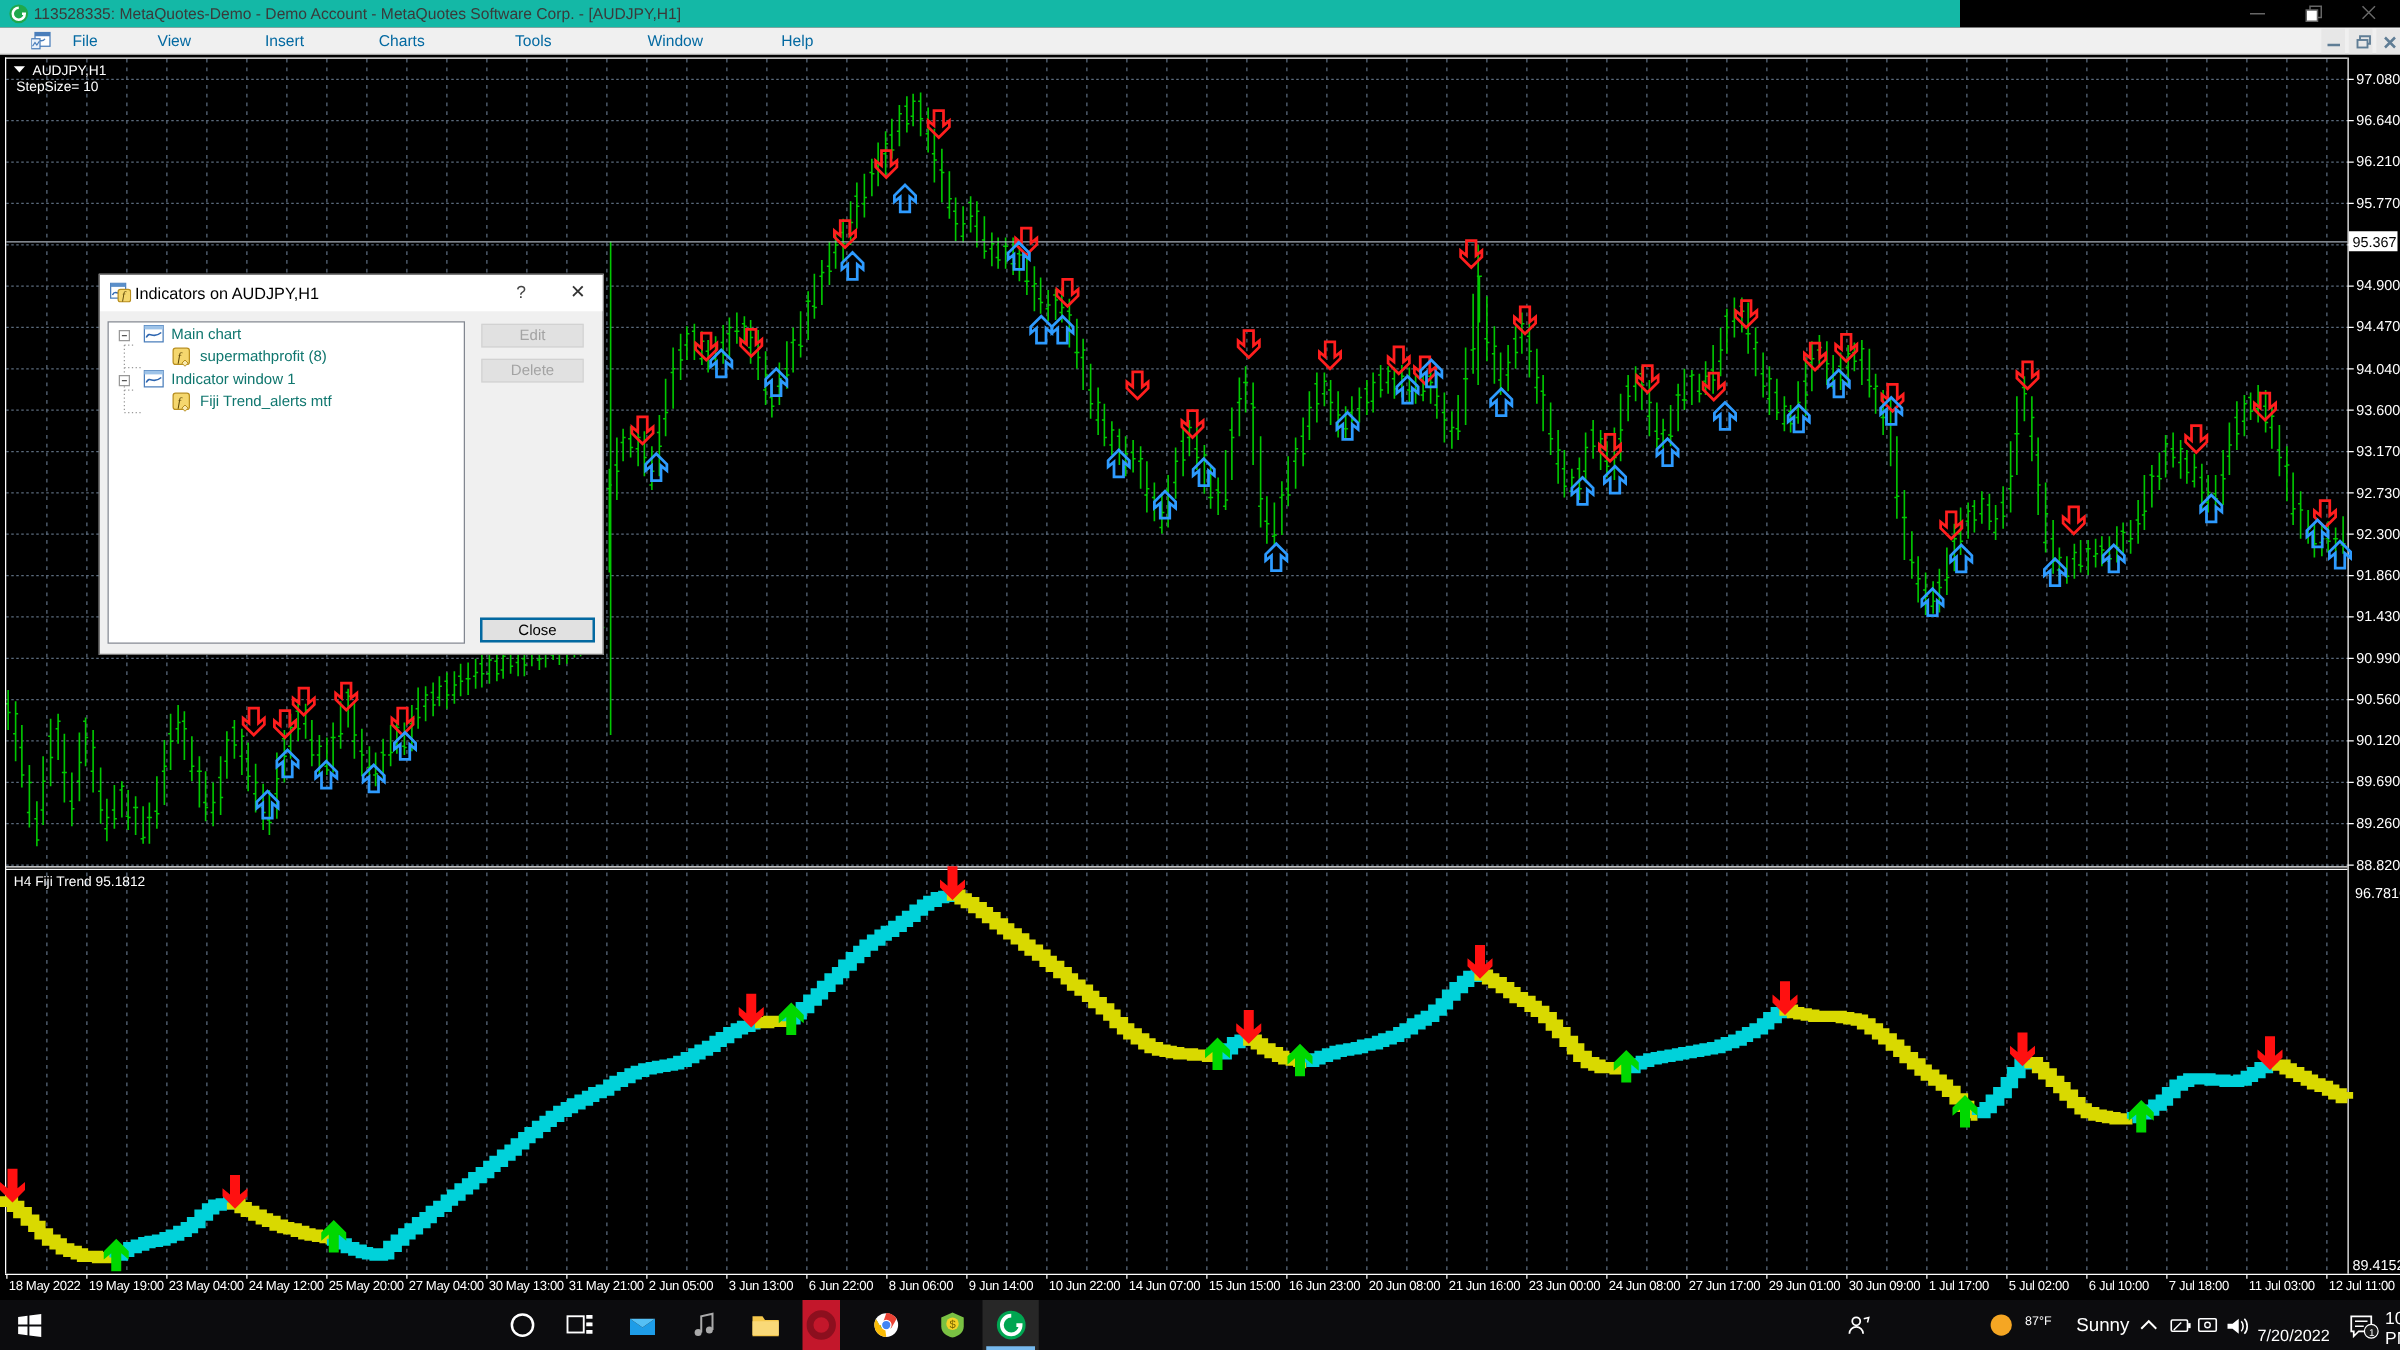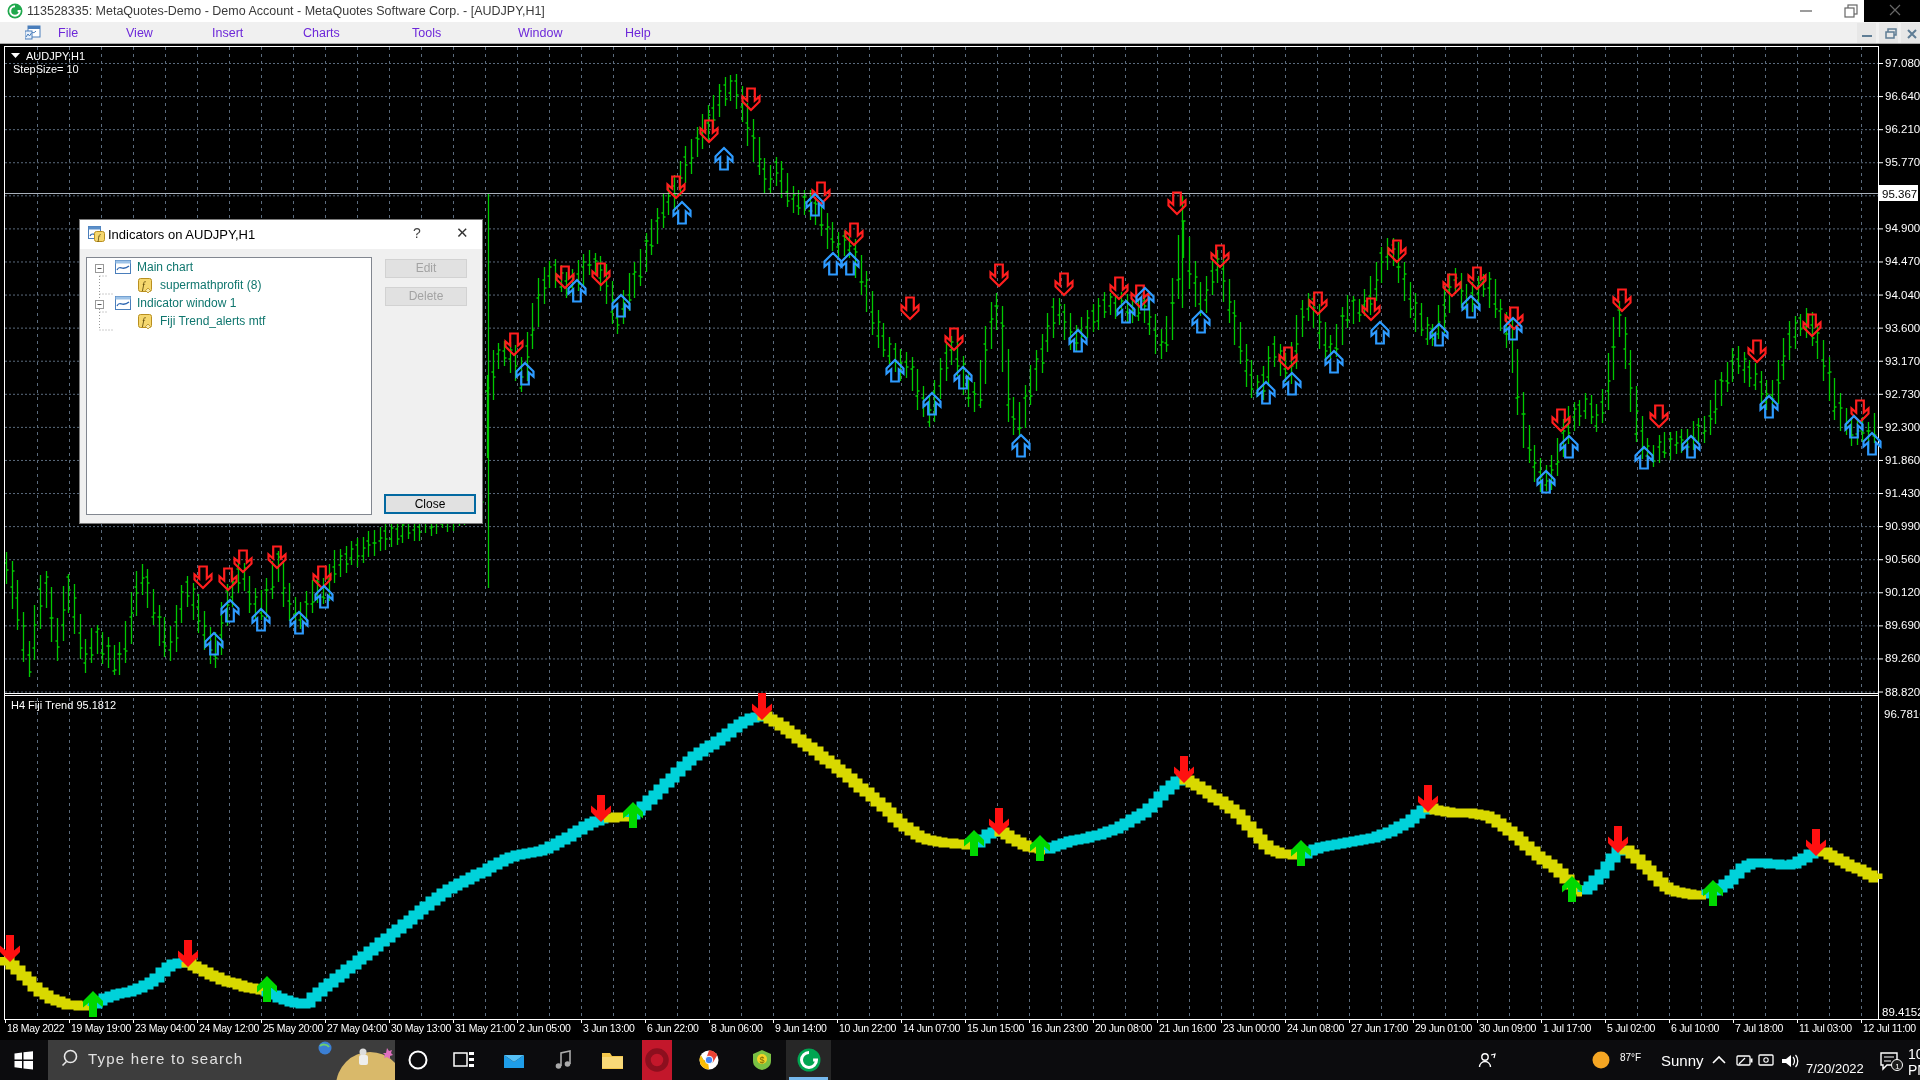--- a/index.html
+++ b/index.html
@@ -1,18 +1,18 @@
 <!DOCTYPE html>
 <html><head><meta charset="utf-8"><style>
 *{margin:0;padding:0;box-sizing:border-box}
 html,body{width:1920px;height:1080px;overflow:hidden;background:#000;font-family:"Liberation Sans",sans-serif}
-#titlebar{position:absolute;left:0;top:0;width:1864px;height:22px;background:#ffffff;z-index:5}
+#titlebar{position:absolute;left:0;top:0;width:1568px;height:22px;background:#14b8a6;z-index:5}
 #titlebar .t{position:absolute;left:27px;top:4px;font-size:12.5px;color:#3a3a3a}
 #menubar{position:absolute;left:0;top:22px;width:1920px;height:22px;background:#f0f0f0;z-index:5;border-bottom:1px solid #a8a8a8}
-.mi{position:absolute;top:4px;font-size:12.5px;color:#6d28d9}
+.mi{position:absolute;top:4px;font-size:12.5px;color:#0369a1}
 #chart{position:absolute;left:0;top:0;z-index:1}
 #dlg{position:absolute;left:79px;top:219px;width:404px;height:305px;background:#f0f0f0;border:1px solid #7a7a7a;z-index:20;font-size:12px}
 #dlgtitle{position:absolute;left:0;top:0;width:100%;height:29px;background:#fff}
 #dlgtitle .tt{position:absolute;left:28px;top:7px;font-size:13px;color:#000}
 #dlgq{position:absolute;left:333px;top:5px;font-size:14px;color:#444}
 #dlgx{position:absolute;left:376px;top:4px;font-size:15px;color:#333}
 #lb{position:absolute;left:6px;top:37px;width:286px;height:258px;background:#fff;border:1px solid #828790}
 .trow{position:absolute;left:0;font-size:12px;color:#0f766e;white-space:nowrap}
 .btn{position:absolute;left:305px;width:82px;height:19px;background:#e1e1e1;border:1px solid #d2d2d2;color:#a3a3a3;text-align:center;font-size:12px;line-height:17px}
 #closebtn{position:absolute;left:304px;top:274px;width:92px;height:20px;background:#e1e1e1;border:2px solid #0369a1;color:#000;text-align:center;font-size:12px;line-height:16px}
@@ -303,35 +303,20 @@
   </div>
   <div class="btn" style="top:39px">Edit</div>
   <div class="btn" style="top:67px">Delete</div>
   <div id="closebtn">Close</div>
 </div>
 
 <div id="taskbar">
   <svg width="20" height="20" style="position:absolute;left:14px;top:11px">
       <path d="M0.5 2.5L8 1.5V8.6H0.5zM9.5 1.3L19 0.2V8.6H9.5zM0.5 10.1H8V17.2L0.5 16.2zM9.5 10.1H19V18.5L9.5 17.4z" fill="#fff"></path>
     </svg>
-  <div id="search">
-    <svg width="20" height="20" style="position:absolute;left:13px;top:9px">
-        <circle cx="9.5" cy="7.5" r="6" stroke="#e8e8e8" fill="none" stroke-width="1.6"></circle>
-        <path d="M5.5 12.5l-4 4" stroke="#e8e8e8" stroke-width="1.6"></path>
-      </svg>
-    <div class="s">Type here to search</div>
-    <svg width="80" height="40" style="position:absolute;left:267px;top:0">
-      <circle cx="55" cy="46" r="34" fill="#d9b96a"></circle>
-      <circle cx="48" cy="12" r="3.5" fill="#dddddd"></circle>
-        <rect x="44" y="15" width="9" height="10" rx="2" fill="#eeeeee"></rect>
-      <circle cx="10" cy="8" r="6.5" fill="#3b7fd4"></circle>
-        <path d="M5 6c2-2 7-2 9 1" stroke="#6fcf6f" stroke-width="2" fill="none"></path>
-      <path d="M72 8l2 3 3-1-1 3 2 2-3 1v3l-3-2-3 1 1-3-2-2h3z" fill="#e070c0"></path>
-    </svg>
-  </div>
   <svg width="24" height="24" style="position:absolute;left:406px;top:8px">
       <circle cx="12" cy="12" r="8.5" stroke="#fff" stroke-width="2" fill="none"></circle>
     </svg>
   <svg width="24" height="24" style="position:absolute;left:452px;top:8px">
       <rect x="2" y="5" width="13" height="13" fill="none" stroke="#fff" stroke-width="1.5"></rect>
       <path d="M18 5h3M18 11h3M18 17h3" stroke="#fff" stroke-width="1.5"></path>
       <rect x="17" y="4" width="5" height="3" fill="#fff"></rect>
       <rect x="17" y="10" width="5" height="3" fill="#fff"></rect>
       <rect x="17" y="16" width="5" height="3" fill="#fff"></rect>
     </svg>

